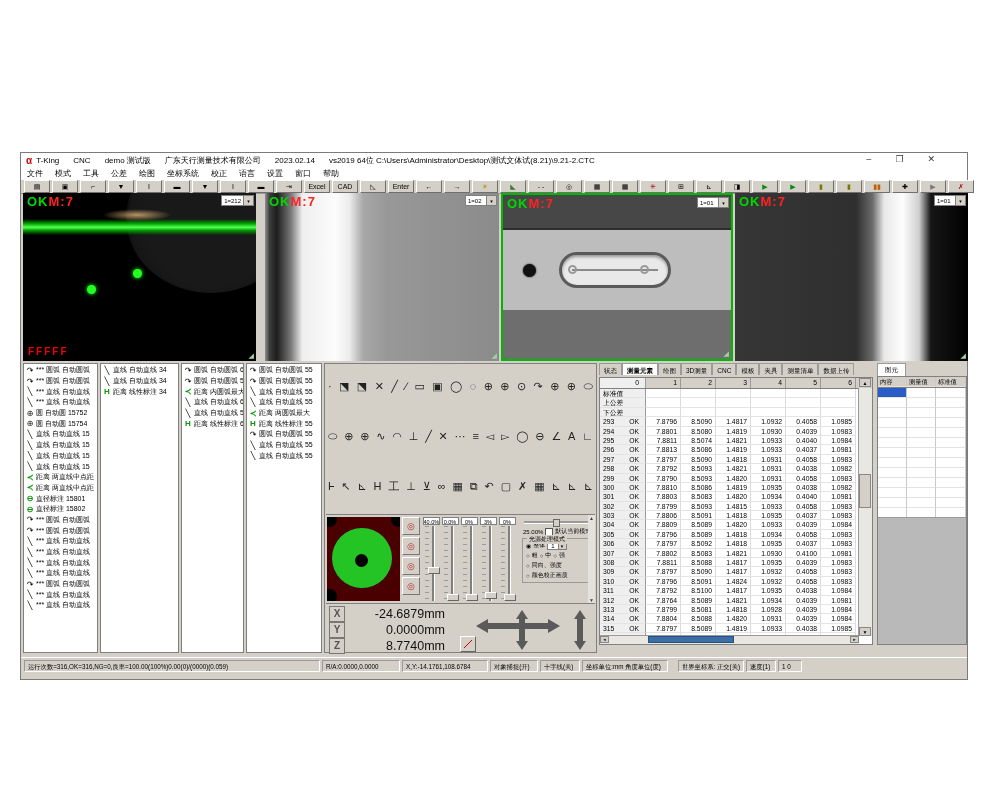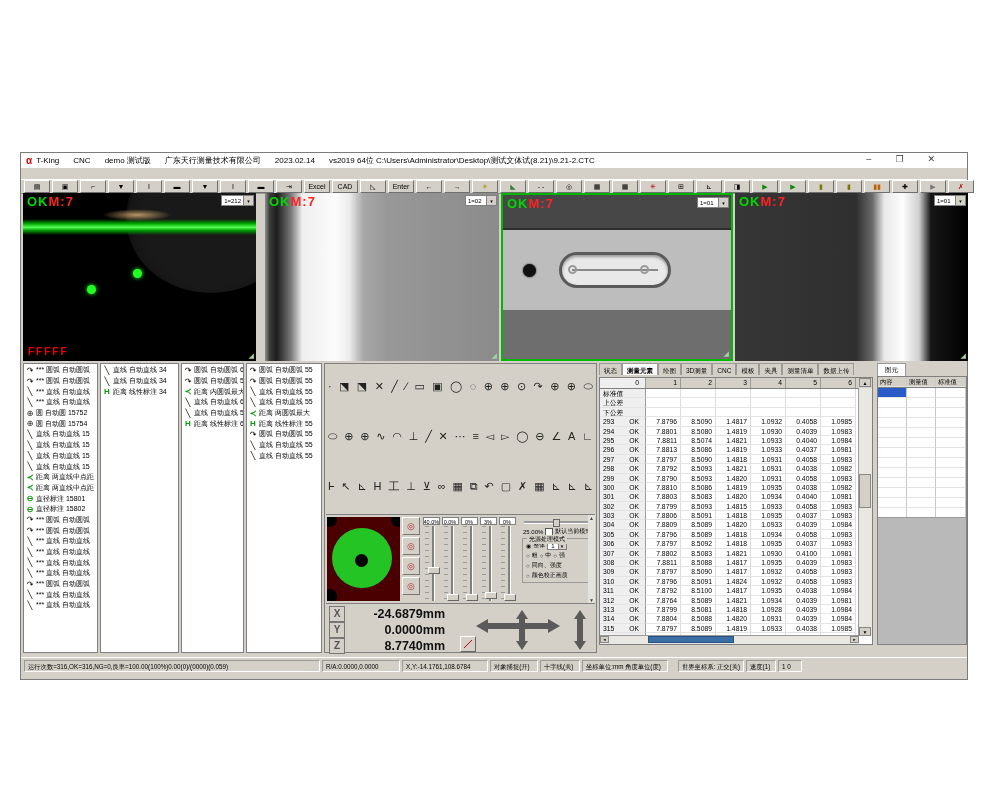--- a/index.html
+++ b/index.html
@@ -107,21 +107,21 @@
   .mini-combo .v{padding:0 3px;}
   .mini-combo .a{width:7px;height:7px;background:#d4d0c8;border-left:1px solid #808080;font-size:5px;
                  display:flex;align-items:center;justify-content:center;}
   .lscroll{position:absolute;right:0;top:0;width:7px;height:88px;background:#e4e2dc;font-size:5px;color:#444;
            display:flex;flex-direction:column;justify-content:space-between;align-items:center;}
   
   .dro{position:absolute;left:1px;top:239px;width:269px;height:50px;border-top:1px solid #808080;}
   .dro-row{position:absolute;left:3px;height:15px;display:flex;align-items:center;}
   .axis-btn{width:14px;height:14px;border:1px solid #777;background:#d4d0c8;color:#555;font-size:10px;
             font-weight:bold;display:flex;align-items:center;justify-content:center;}
-  .dro-val{width:100px;text-align:right;font-size:12.5px;font-weight:bold;color:#111;}
+  .dro-val{width:100px;text-align:right;font-size:12.5px;font-weight:normal;color:#111;}
   .diag-btn{position:absolute;left:134px;top:32px;width:14px;height:14px;background:#d4d0c8;
             border:1px solid;border-color:#fff #666 #666 #fff;display:flex;align-items:center;justify-content:center;}
   .diag-btn svg{display:block;}
   .jog{position:absolute;left:150px;top:6px;}
 
   
   .rtabs{position:absolute;left:578px;top:210px;width:274px;height:14px;display:flex;font-size:6.5px;}
   .rtab{padding:1px 4px;border:1px solid #9a9a9a;border-bottom:none;background:#d4d0c8;white-space:nowrap;
         height:12px;line-height:11px;box-sizing:border-box;}
   .rtab.active{background:#fff;font-weight:bold;}
@@ -175,20 +175,33 @@
       <span>广东天行测量技术有限公司</span>
       <span>2023.02.14</span>
       <span>vs2019 64位  C:\Users\Administrator\Desktop\测试文体试(8.21)\9.21-2.CTC</span>
       <span class="winbtns">
         <span>–</span>
         <span>❐</span>
         <span>✕</span>
       </span>
     </div>
 
+    <div class="menubar" id="menubar">
+        <span class="menu-item">文件</span>
+        <span class="menu-item">模式</span>
+        <span class="menu-item">工具</span>
+        <span class="menu-item">公差</span>
+        <span class="menu-item">绘图</span>
+        <span class="menu-item">坐标系统</span>
+        <span class="menu-item">校正</span>
+        <span class="menu-item">语言</span>
+        <span class="menu-item">设置</span>
+        <span class="menu-item">窗口</span>
+        <span class="menu-item">帮助</span>
+      </div>
     <div class="toolbar" id="toolbar">
         <span class="tb-btn">▤</span>
         <span class="tb-btn">▣</span>
         <span class="tb-sep"></span>
         <span class="tb-btn">⌐</span>
         <span class="tb-sep"></span>
         <span class="tb-btn">▼</span>
         <span class="tb-btn">Ι</span>
         <span class="tb-btn">▬</span>
         <span class="tb-sep"></span>

